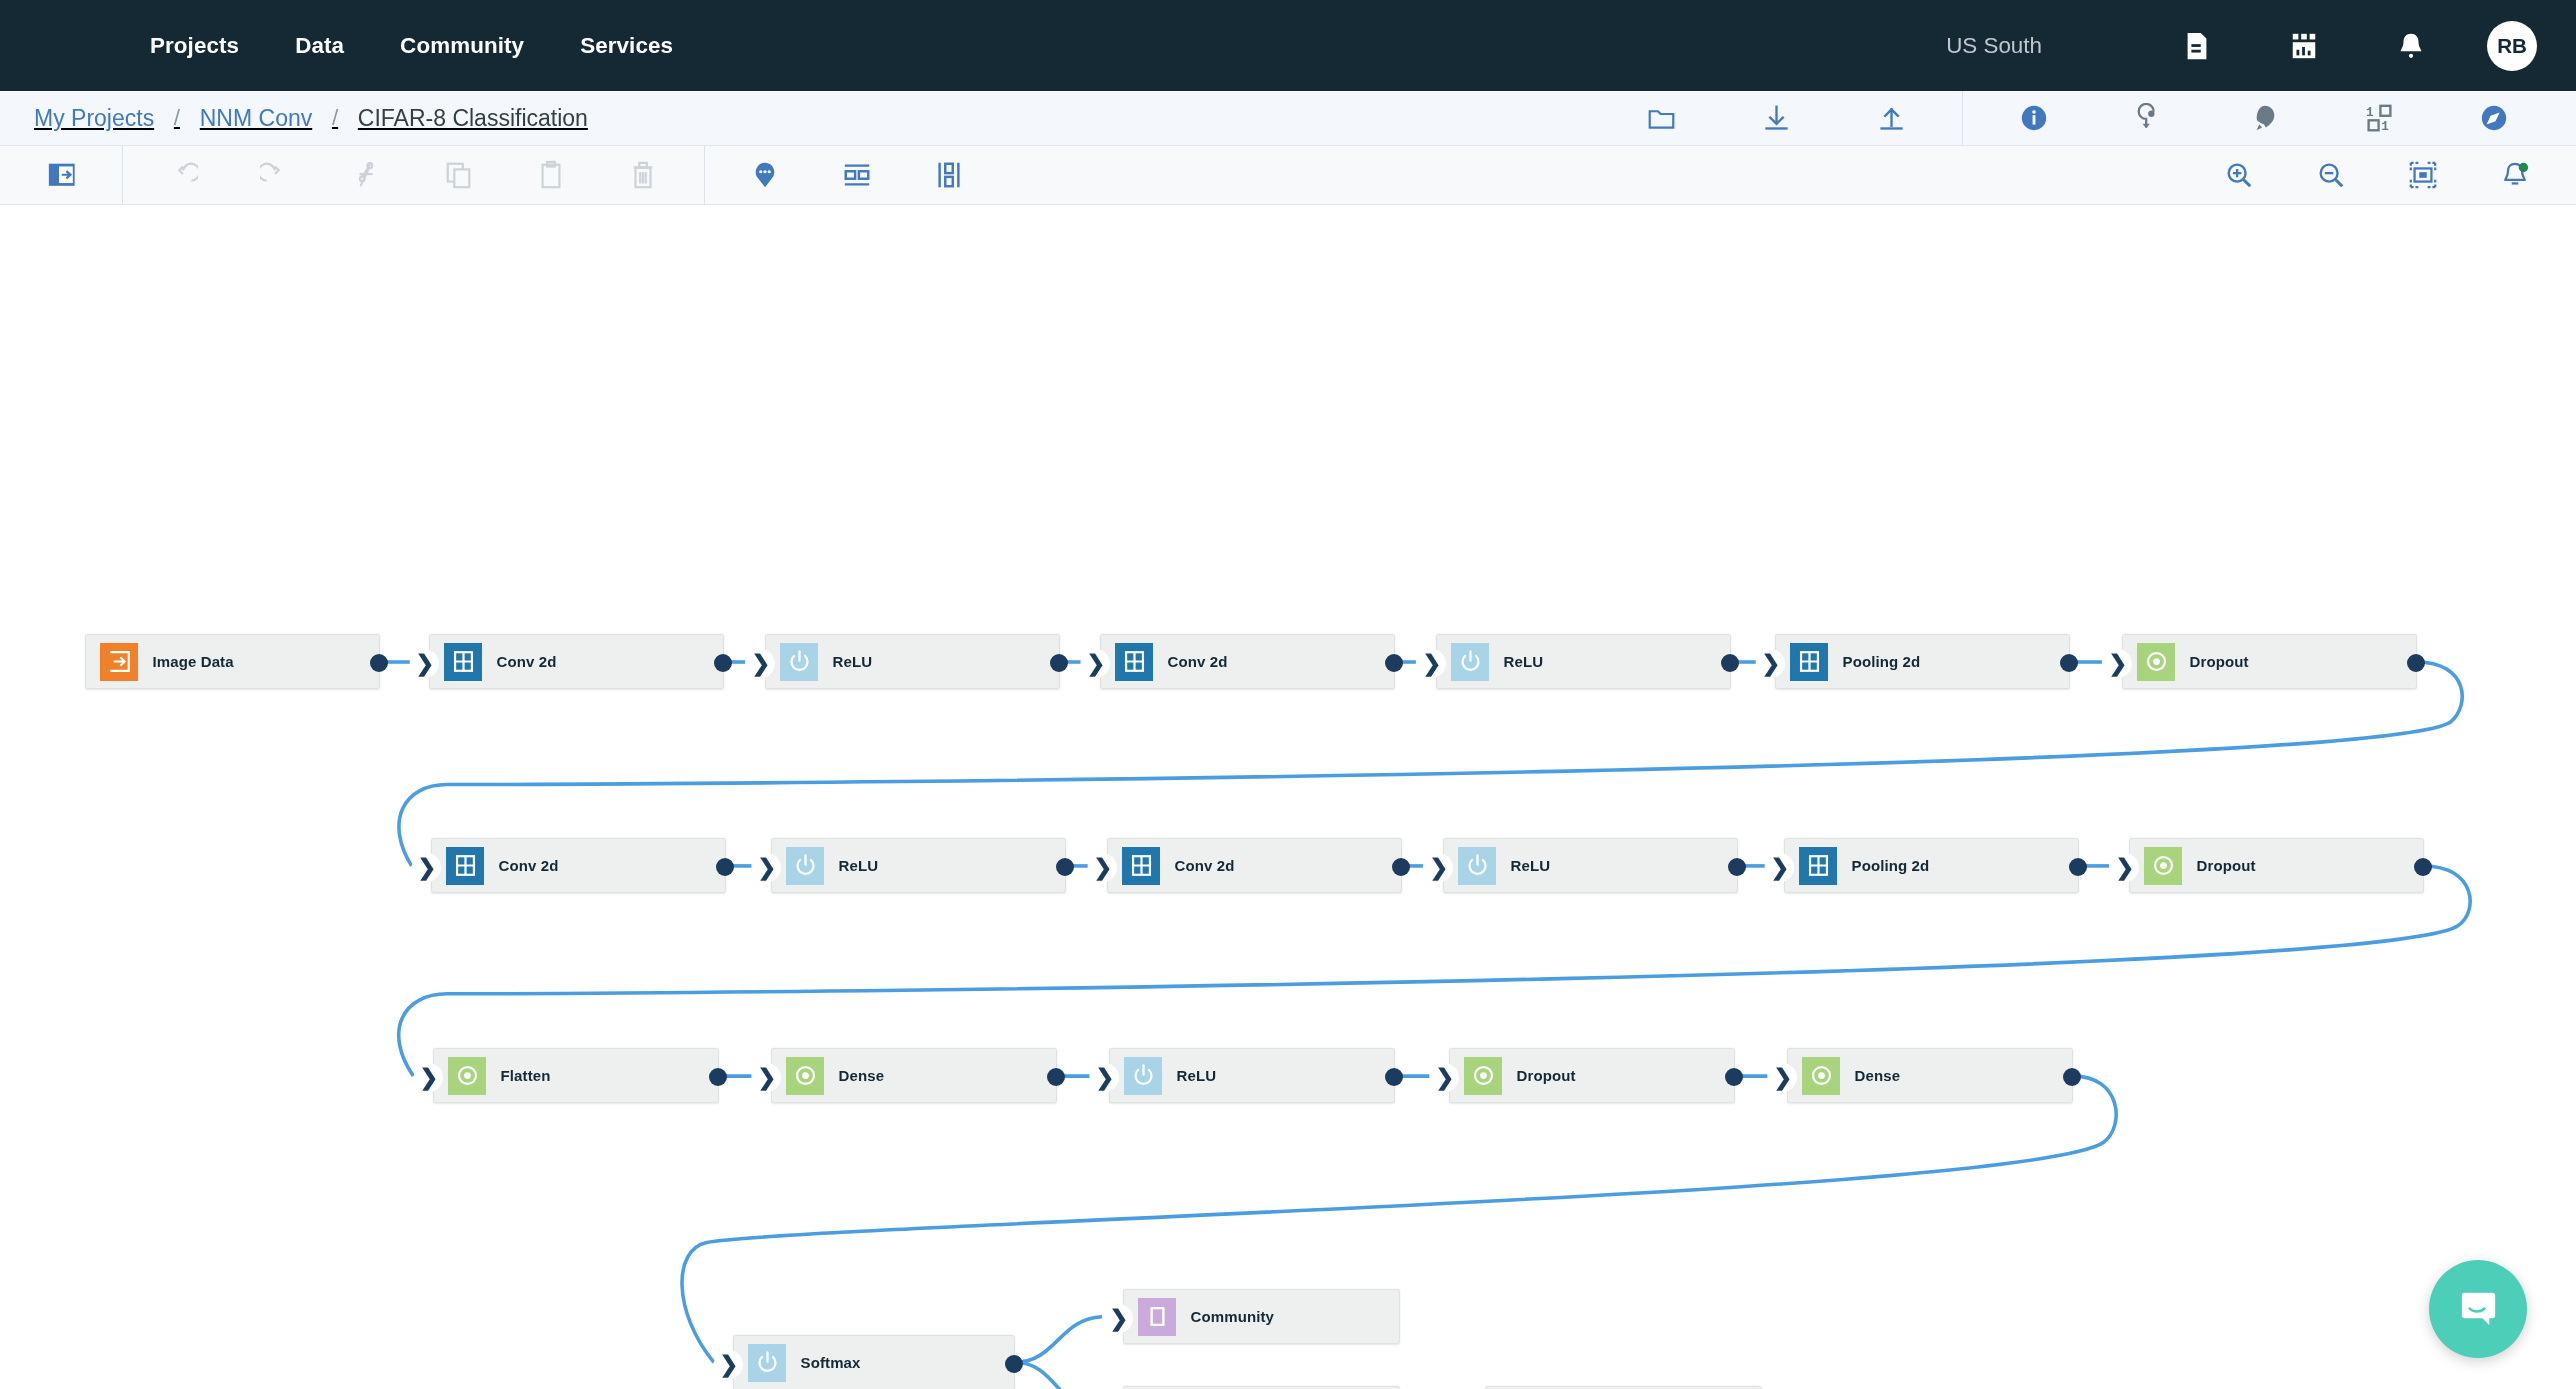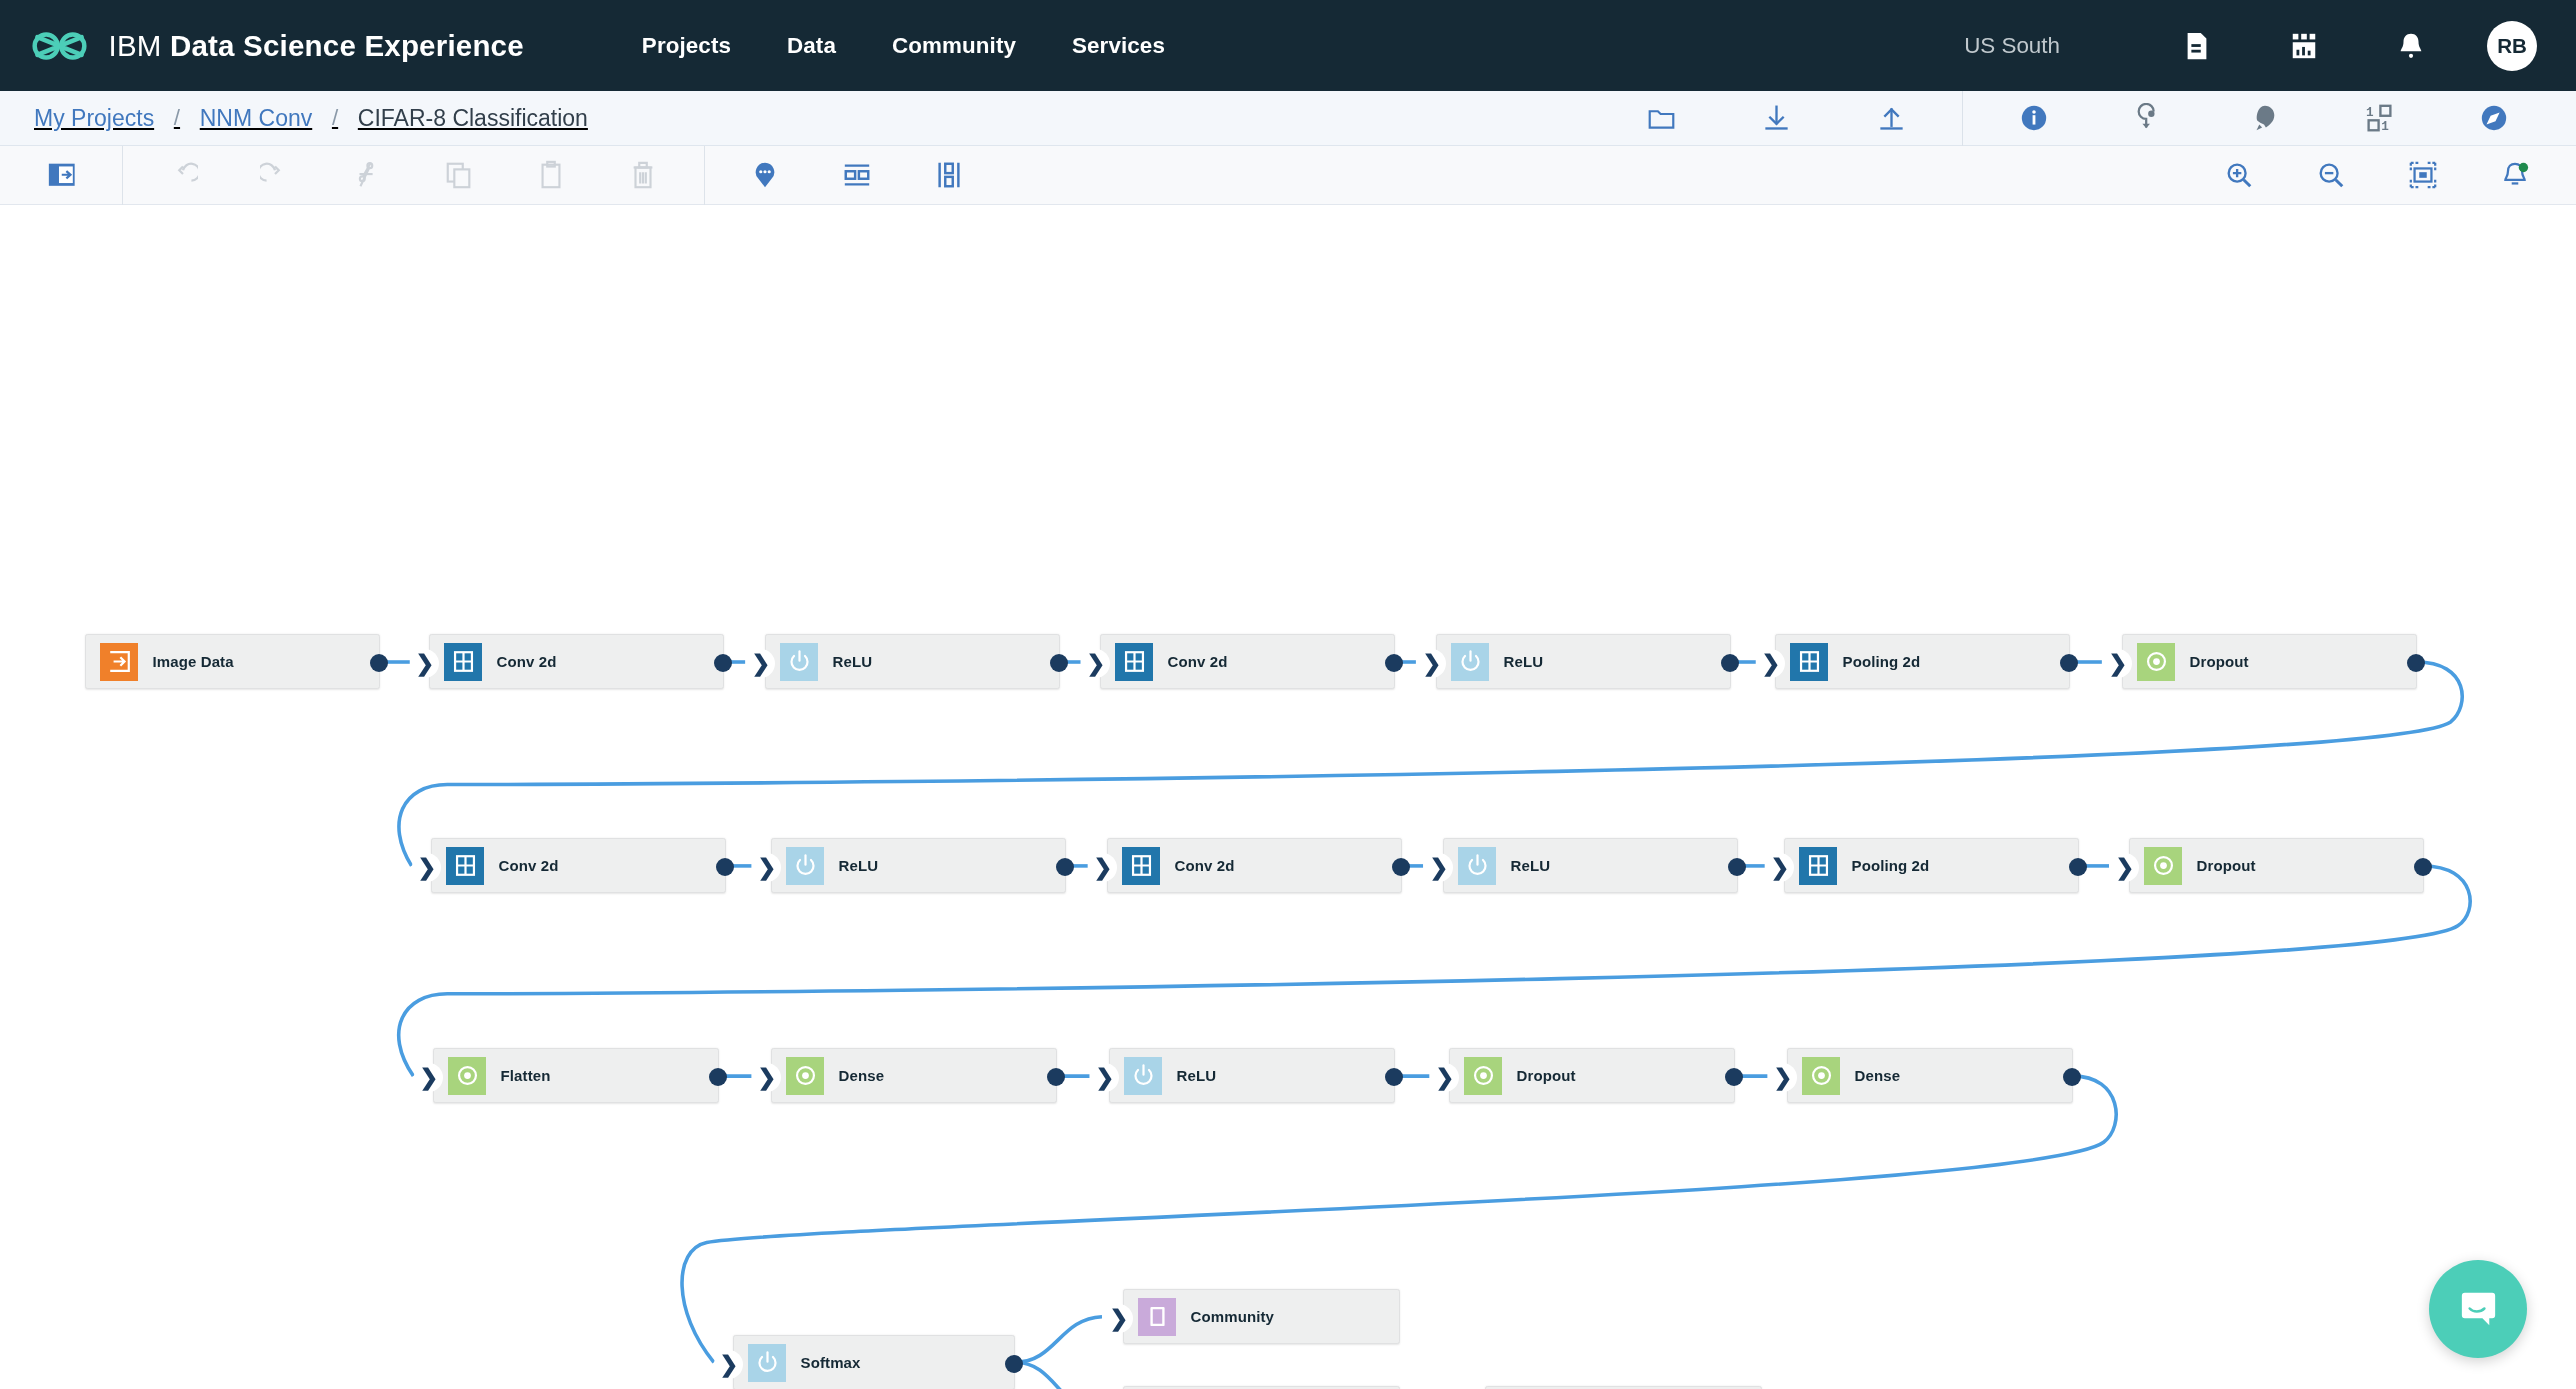--- a/index.html
+++ b/index.html
@@ -25,21 +25,21 @@
 
   .nav-links { display: flex; align-items: center; gap: 56px; margin-left: 118px; }
   .nav-link {
     color: #ffffff; font-size: 22.4px; font-weight: 700;
     cursor: pointer; white-space: nowrap; letter-spacing: 0.1px;
   }
 
   .nav-right {
     margin-left: auto; display: flex; align-items: center; gap: 0;
   }
-  .region-label { color: #c0c8cd; font-size: 22.4px; margin-right: 58px; white-space: nowrap; }
+  .region-label { color: #c0c8cd; font-size: 22.4px; margin-right: 76px; white-space: nowrap; }
   .nav-icon-btn {
     width: 57px; height: 57px; display: flex; align-items: center; justify-content: center;
     cursor: pointer; margin-left: 50px;
   }
   .nav-icon-btn:first-of-type { margin-left: 0; }
   .avatar {
     width: 50px; height: 50px; border-radius: 50%; background: #ffffff;
     color: #152935; font-size: 20.6px; font-weight: 700;
     display: flex; align-items: center; justify-content: center;
     margin-left: 48px; cursor: pointer;
@@ -122,35 +122,20 @@
     background: #4cceb8;
     box-shadow: 0 3.6px 12.5px rgba(0,0,0,.18);
     display: flex; align-items: center; justify-content: center;
     cursor: pointer;
   }
 </style>
 </head>
 <body>
 
 <div class="topnav">
-  <div class="brand">
-    <span class="brand-logo">
-      <svg viewBox="0 0 62 40" width="55" height="36">
-        <g fill="none" stroke="#4cceb8" stroke-width="5">
-          <circle cx="16" cy="20" r="13"></circle>
-          <circle cx="46" cy="20" r="13"></circle>
-          <path d="M6 10 L56 30 M6 30 L56 10" stroke-width="5" stroke-linecap="round"></path>
-        </g>
-      </svg>
-    </span>
-    <span class="brand-text">
-      <span class="ibm">IBM</span>
-      <span class="dsx">Data Science Experience</span>
-    </span>
-  </div>
 
   <div class="nav-links">
     <span class="nav-link">Projects</span>
     <span class="nav-link">Data</span>
     <span class="nav-link">Community</span>
     <span class="nav-link">Services</span>
   </div>
 
   <div class="nav-right">
     <span class="region-label">US South</span>

